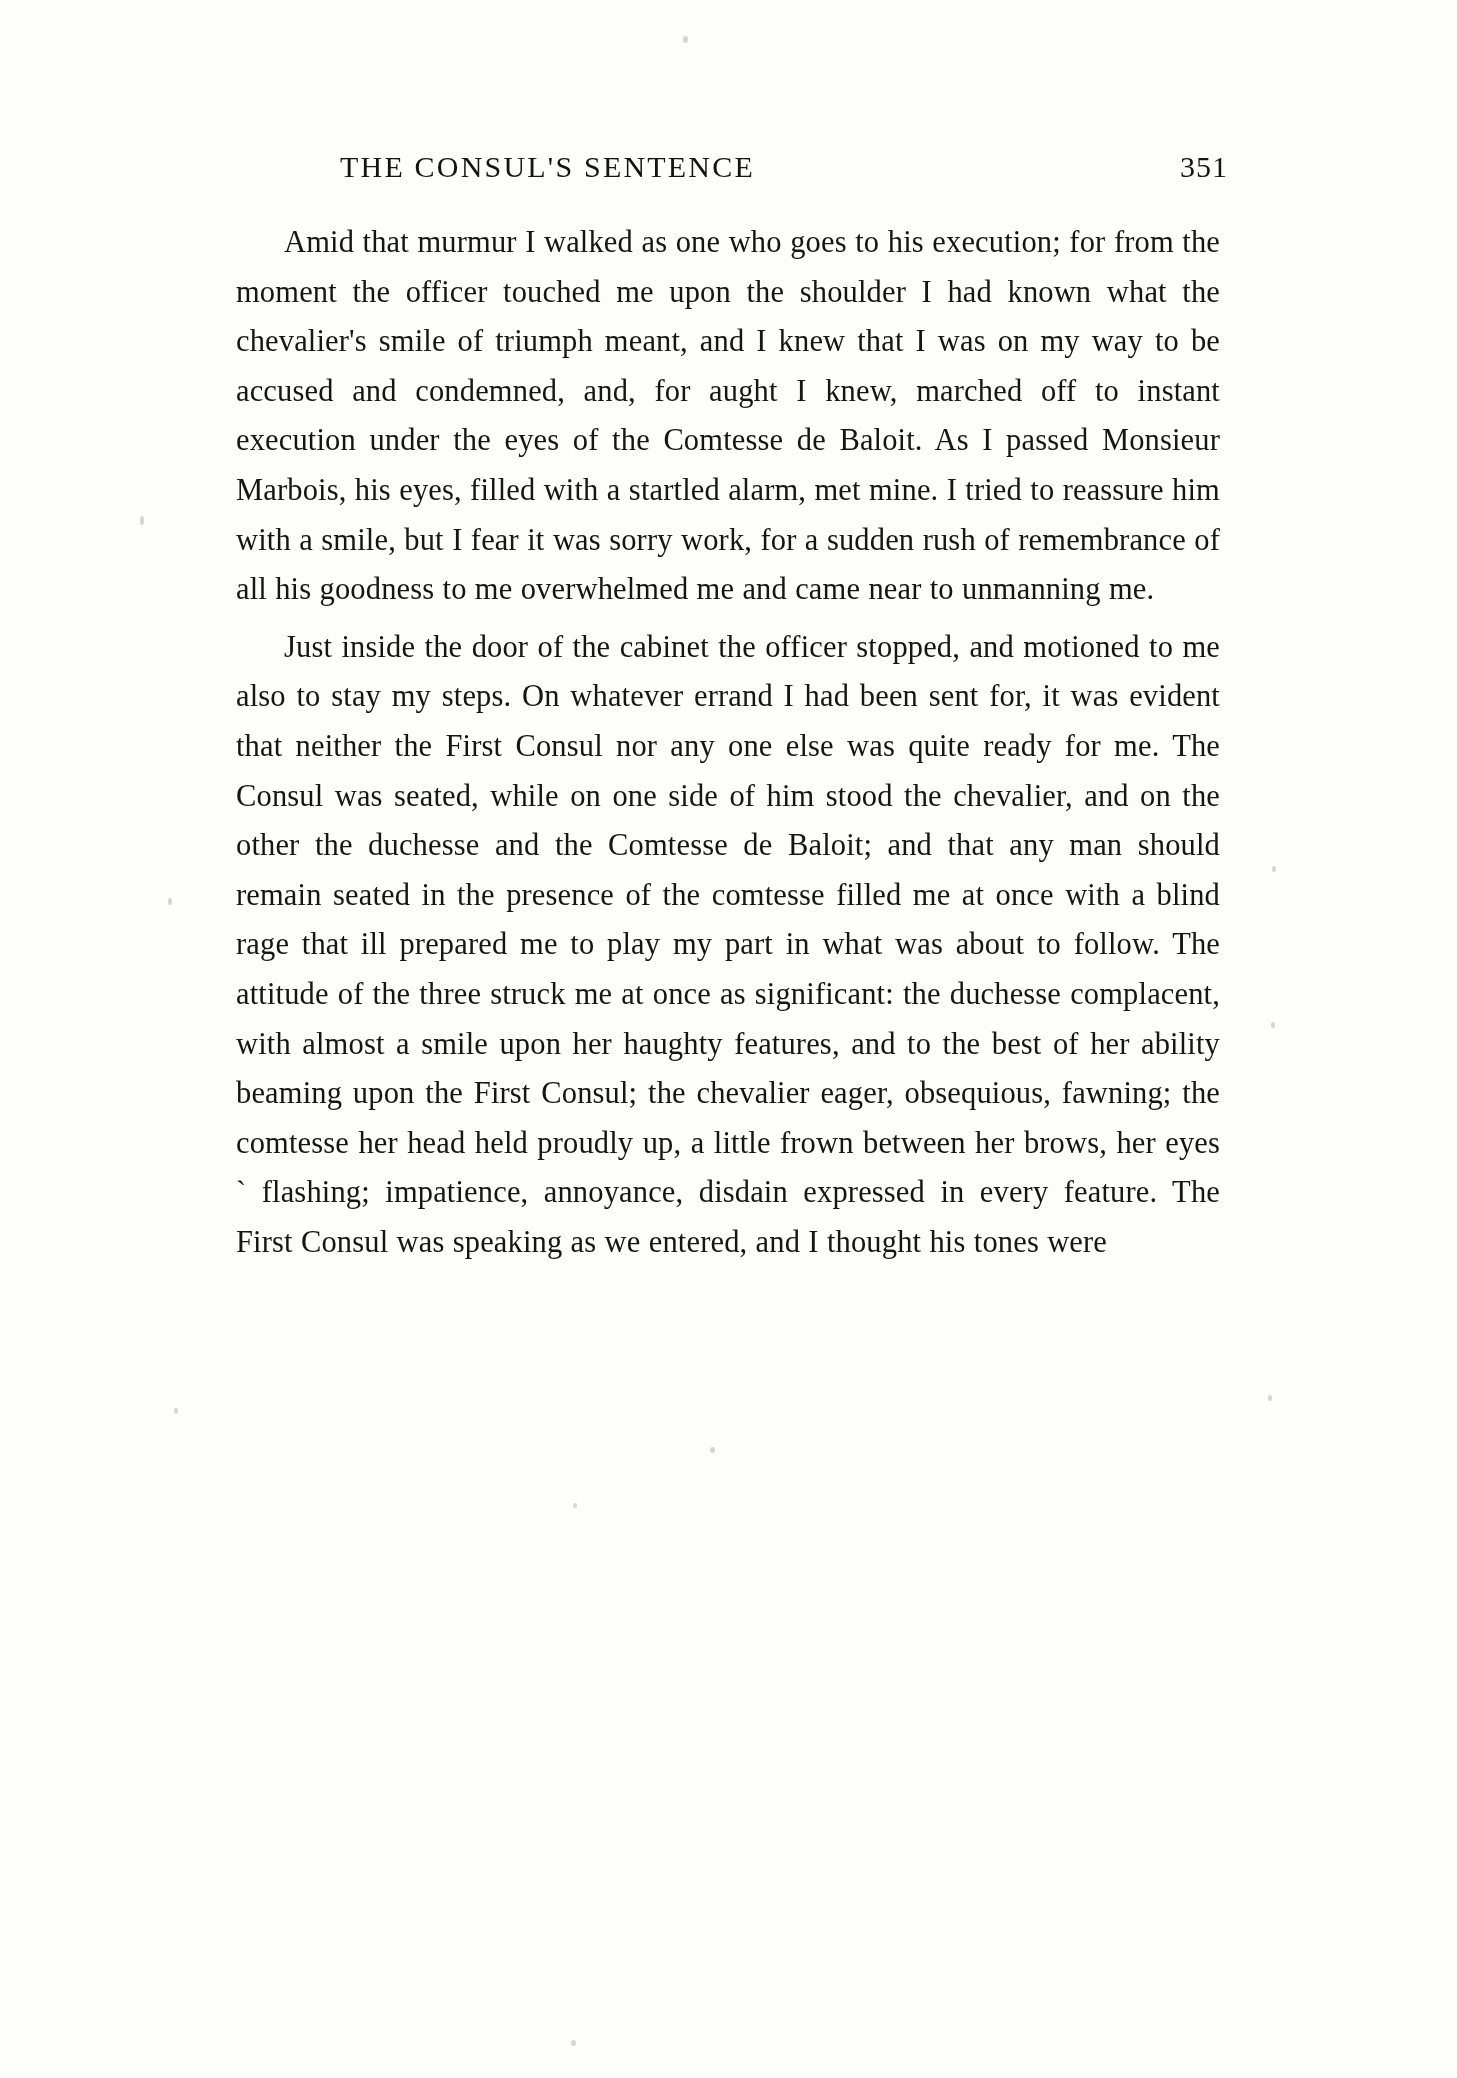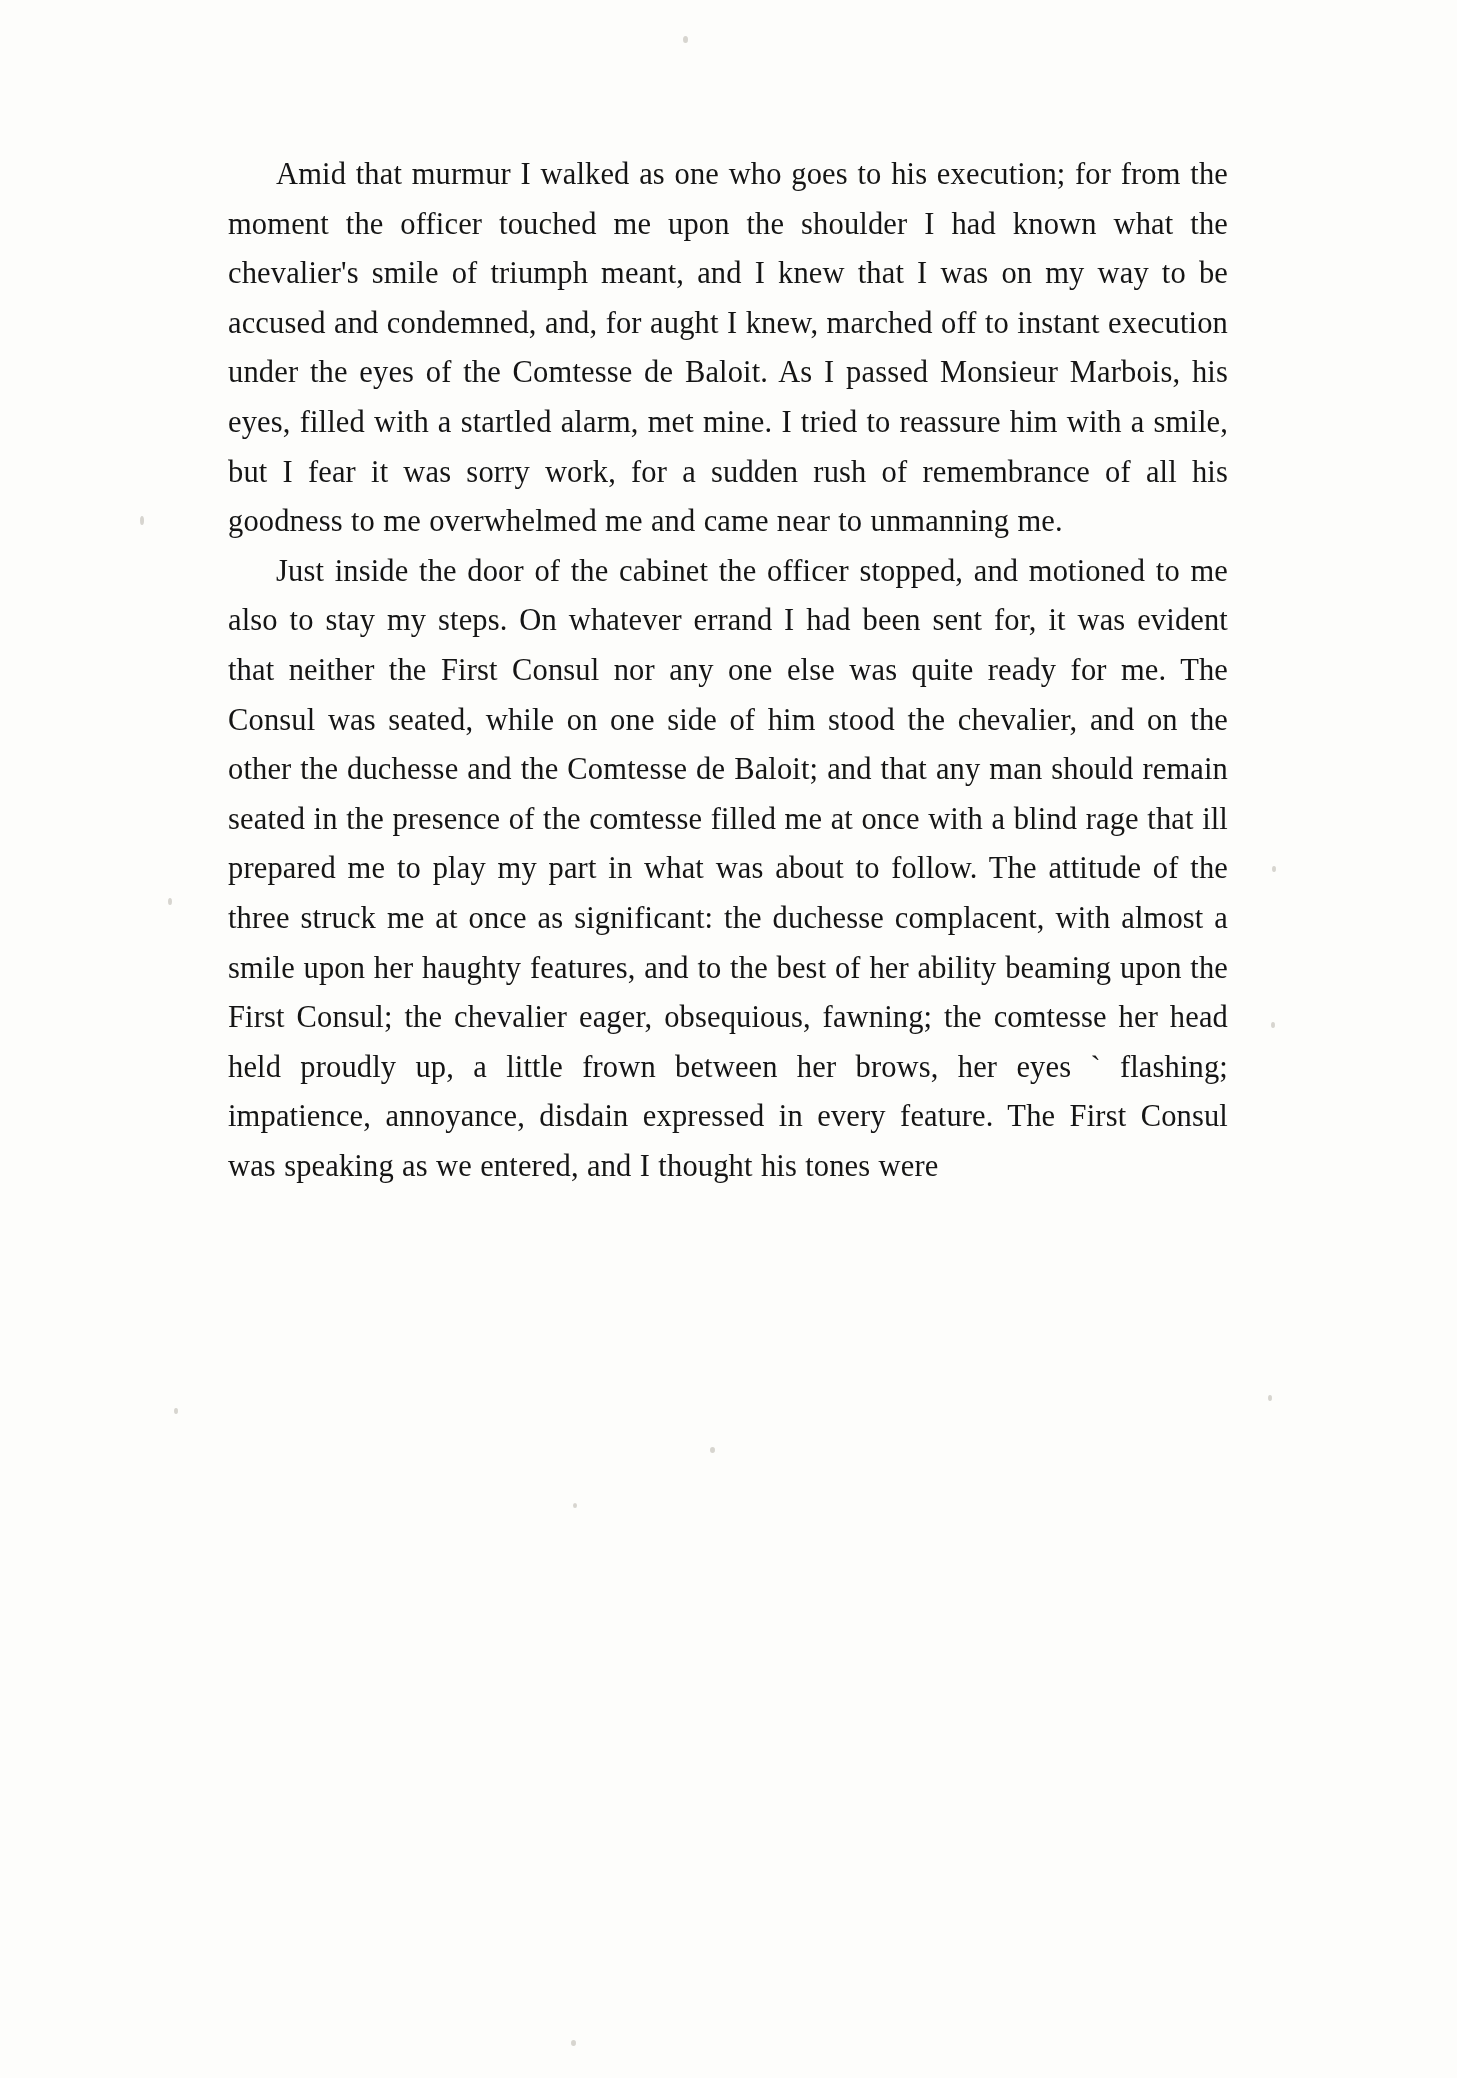--- a/index.html
+++ b/index.html
@@ -45,21 +45,21 @@
     color: #141414;
     white-space: nowrap;
   }
   .running-head .folio {
     font-size: 30px;
     letter-spacing: 1px;
     color: #141414;
     margin-left: auto;
   }
   .body-text p {
-    margin: 0;
+    margin: 8px;
     font-size: 30.5px;
     line-height: 49.6px;
     text-align: justify;
     text-indent: 48px;
     color: #151515;
     letter-spacing: 0.15px;
     word-spacing: 0.5px;
     -webkit-hyphens: none;
     hyphens: none;
   }
@@ -74,20 +74,24 @@
     opacity: 0.75;
   }
 </style>
 </head>
 <body>
 
 <div class="page">
 
   <div class="content">
 
+    <div class="running-head">
+      <span class="title">THE CONSUL'S SENTENCE</span>
+      <span class="folio">351</span>
+    </div>
 
     <div class="body-text">
       <p>Amid that murmur I walked as one who goes to his execution; for from the moment the officer touched me upon the shoulder I had known what the chevalier's smile of triumph meant, and I knew that I was on my way to be accused and condemned, and, for aught I knew, marched off to instant execution under the eyes of the Comtesse de Baloit. As I passed Monsieur Marbois, his eyes, filled with a startled alarm, met mine. I tried to reassure him with a smile, but I fear it was sorry work, for a sudden rush of remembrance of all his goodness to me overwhelmed me and came near to unmanning me.</p>
       <p>Just inside the door of the cabinet the officer stopped, and motioned to me also to stay my steps. On whatever errand I had been sent for, it was evident that neither the First Consul nor any one else was quite ready for me. The Consul was seated, while on one side of him stood the chevalier, and on the other the duchesse and the Comtesse de Baloit; and that any man should remain seated in the presence of the comtesse filled me at once with a blind rage that ill prepared me to play my part in what was about to follow. The attitude of the three struck me at once as significant: the duchesse complacent, with almost a smile upon her haughty features, and to the best of her ability beaming upon the First Consul; the chevalier eager, obsequious, fawning; the comtesse her head held proudly up, a little frown between her brows, her eyes ` flashing; impatience, annoyance, disdain expressed in every feature. The First Consul was speaking as we entered, and I thought his tones were</p>
     </div>
 
   </div>
 
   <span class="speck" style="left:683px; top:36px; width:5px; height:7px;"></span>
   <span class="speck" style="left:140px; top:516px; width:4px; height:9px;"></span>

